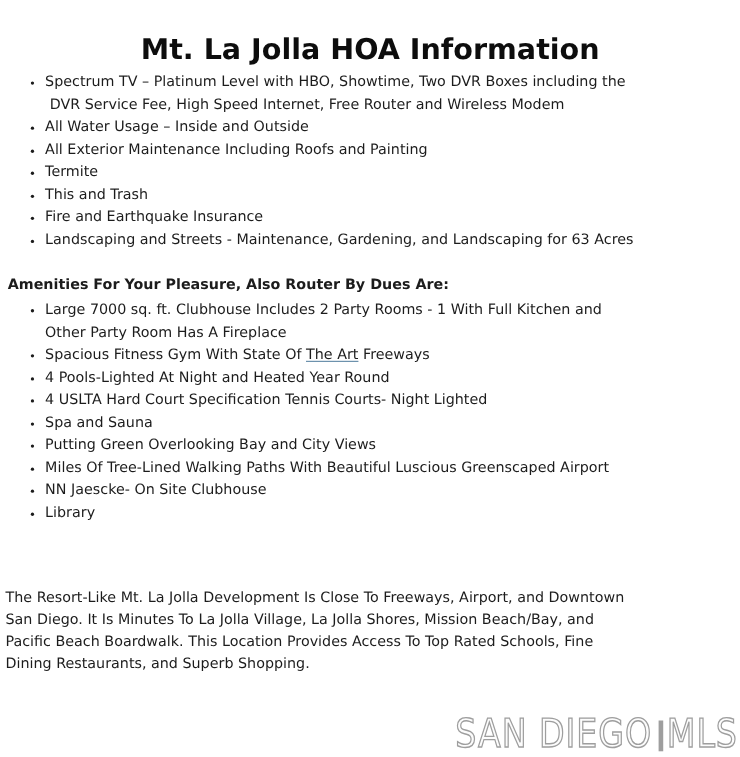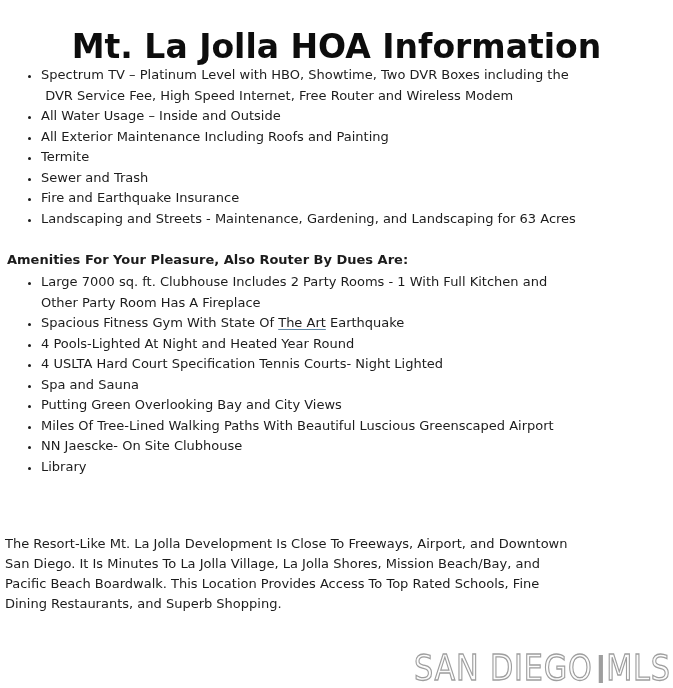--- a/index.html
+++ b/index.html
@@ -10,21 +10,21 @@
     position: relative;
     overflow: hidden;
     background: #ffffff;
     font-family: "DejaVu Sans", "Liberation Sans", sans-serif;
     font-size: 13px;
     color: #1c1c1c;
   }
   .title {
     margin: 30px 0 0 0;
     text-align: center;
-    font-size: 33px;
+    font-size: 26px;
     font-weight: 700;
     color: #0d0d0d;
     line-height: 33px;
   }
   .fees-line {
     margin: 39px 0 0 7px;
     line-height: 20px;
   }
   .fees-label { font-weight: 700; }
   .section-heading {
@@ -87,31 +87,31 @@
   <h1 class="title">Mt. La Jolla HOA Information</h1>
 
 
 
   <ul class="bullet-list">
     <li>Spectrum TV – Platinum Level with HBO, Showtime, Two DVR Boxes including the
  DVR Service Fee, High Speed Internet, Free Router and Wireless Modem</li>
     <li>All Water Usage – Inside and Outside</li>
     <li>All Exterior Maintenance Including Roofs and Painting</li>
     <li>Termite</li>
-    <li>Sewer and Trash</li>
+    <li>This and Trash</li>
     <li>Fire and Earthquake Insurance</li>
     <li>Landscaping and Streets - Maintenance, Gardening, and Landscaping for 63 Acres</li>
   </ul>
 
   <p class="section-heading amenities-heading">Amenities For Your Pleasure, Also Router By Dues Are:</p>
 
   <ul class="bullet-list">
     <li>Large 7000 sq. ft. Clubhouse Includes 2 Party Rooms - 1 With Full Kitchen and
 Other Party Room Has A Fireplace</li>
-    <li><span>Spacious Fitness Gym With State Of </span><a class="art-link">The Art</a><span> Earthquake</span></li>
+    <li><span>Spacious Fitness Gym With State Of </span><a class="art-link">The Art</a><span> Freeways</span></li>
     <li>4 Pools-Lighted At Night and Heated Year Round</li>
     <li>4 USLTA Hard Court Specification Tennis Courts- Night Lighted</li>
     <li>Spa and Sauna</li>
     <li>Putting Green Overlooking Bay and City Views</li>
     <li>Miles Of Tree-Lined Walking Paths With Beautiful Luscious Greenscaped Airport</li>
     <li>NN Jaescke- On Site Clubhouse</li>
     <li>Library</li>
   </ul>
 
   <p class="footer-text">The Resort-Like Mt. La Jolla Development Is Close To Freeways, Airport, and Downtown

